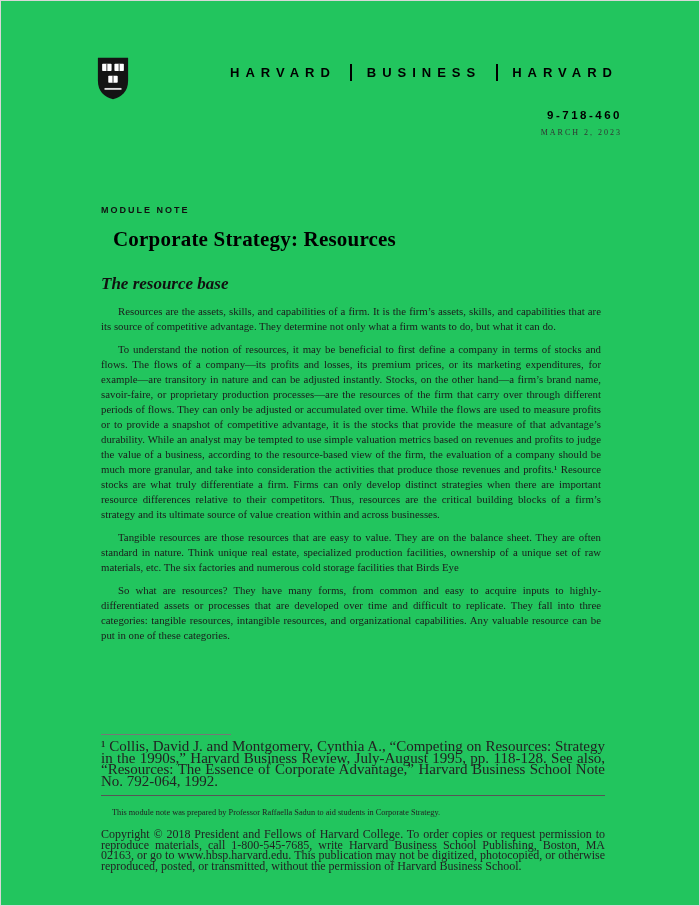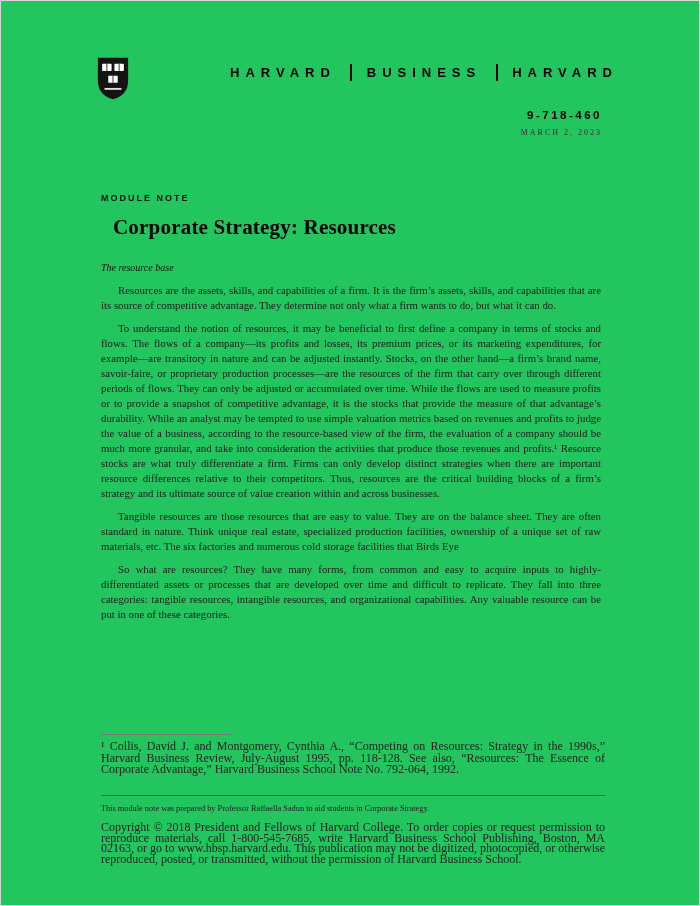--- a/index.html
+++ b/index.html
@@ -10,57 +10,57 @@
   }
   
   .shield{position:absolute;left:95px;top:54px;width:34px;height:47px;}
   .wordmark{
     position:absolute;left:229px;top:62px;width:388px;height:18px;
     display:flex;align-items:center;justify-content:space-between;
     font-family:"Liberation Sans",sans-serif;font-weight:bold;
     font-size:13px;letter-spacing:6px;color:#000;white-space:nowrap;
   }
   .wm-divider{width:2px;height:17px;background:#000;flex:0 0 auto;}
-  .doc-meta{position:absolute;top:108px;right:97px;text-align:right;}
+  .doc-meta{position:absolute;top:108px;right:77px;text-align:right;}
   .doc-number{
     font-family:"Liberation Sans",sans-serif;font-weight:bold;
     font-size:11.5px;letter-spacing:2.5px;color:#000;
   }
   .doc-date{
     margin-top:7px;font-family:"Liberation Serif",serif;
     font-size:8px;letter-spacing:2px;color:#333;
   }
   
-  .content{position:absolute;left:100px;top:192px;width:504px;}
+  .content{position:absolute;left:100px;top:204px;width:504px;}
   .kicker{
     font-family:"Liberation Sans",sans-serif;font-weight:bold;
     font-size:9px;letter-spacing:2px;color:#111;
   }
   .title{
     margin:12px 0 0 12px;font-family:"Liberation Serif",serif;
     font-size:21px;font-weight:bold;color:#000;letter-spacing:0.2px;
   }
   .sec-heading{
     margin:22px 0 10px 0;font-family:"Liberation Serif",serif;
-    font-size:10px;font-weight:normal;font-style:italic;color:#111;
+    font-size:17px;font-weight:bold;font-style:italic;color:#111;
   }
   .body-para{
     margin:0 4px 8px 0;font-size:10.8px;line-height:15px;
     text-align:justify;text-indent:17px;color:#1b1b1b;
   }
   
   .footnote-block{position:absolute;left:100px;top:733px;width:504px;}
   .fn-rule{width:130px;border-top:1px solid #777;margin-bottom:6px;}
   .footnote{
-    margin:0;font-size:12px;line-height:11.6px;text-align:justify;color:#222;
+    margin:0;font-size:15px;line-height:11.6px;text-align:justify;color:#222;
   }
   
   .footer{position:absolute;left:100px;top:794px;width:504px;}
   .footer-rule{border-top:1px solid #555;margin-bottom:7px;}
-  .footer-note{margin:0;font-size:8.3px;line-height:11px;color:#222;}
+  .footer-note{margin:11px;font-size:8.3px;line-height:11px;color:#222;}
   .copyright{
     margin:8px 0 0 0;font-size:12px;line-height:10.6px;
     text-align:justify;color:#222;
   }
 </style>
 </head>
 <body>
 
 <div class="page">
 

